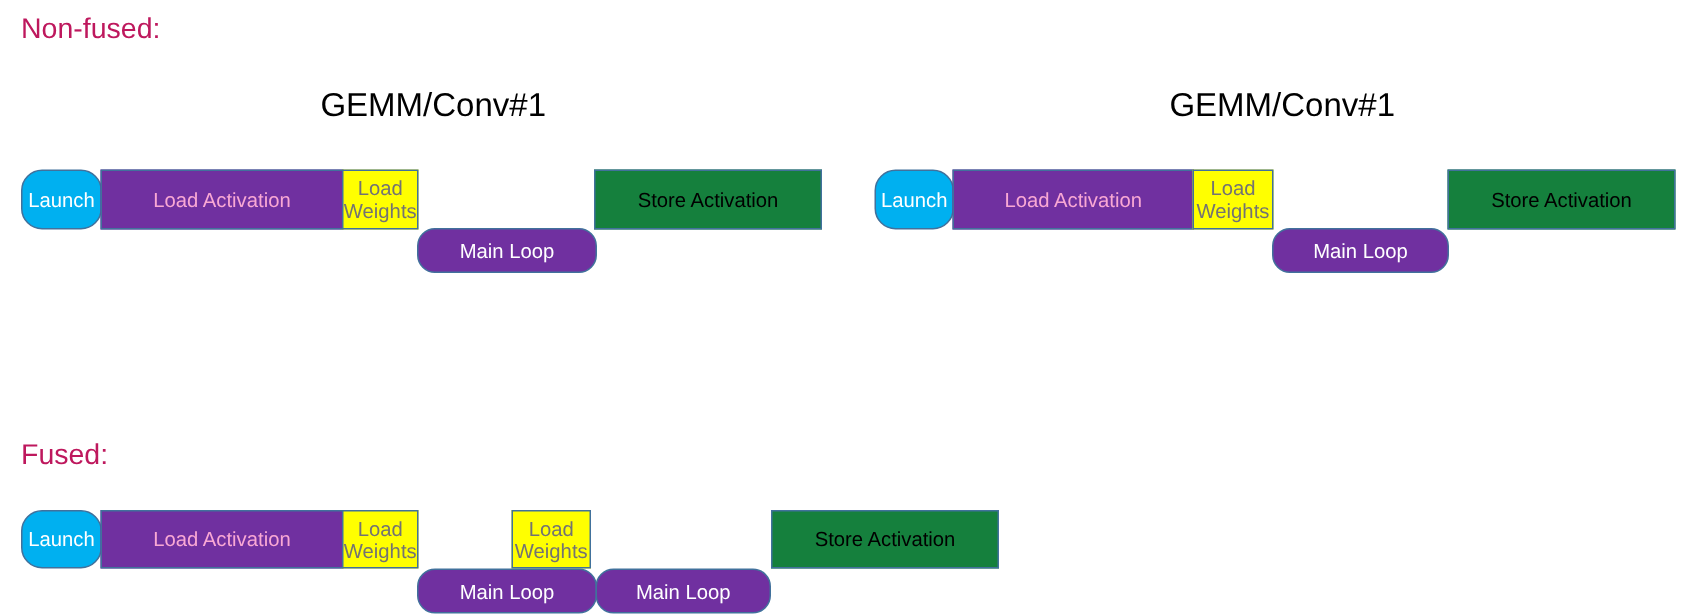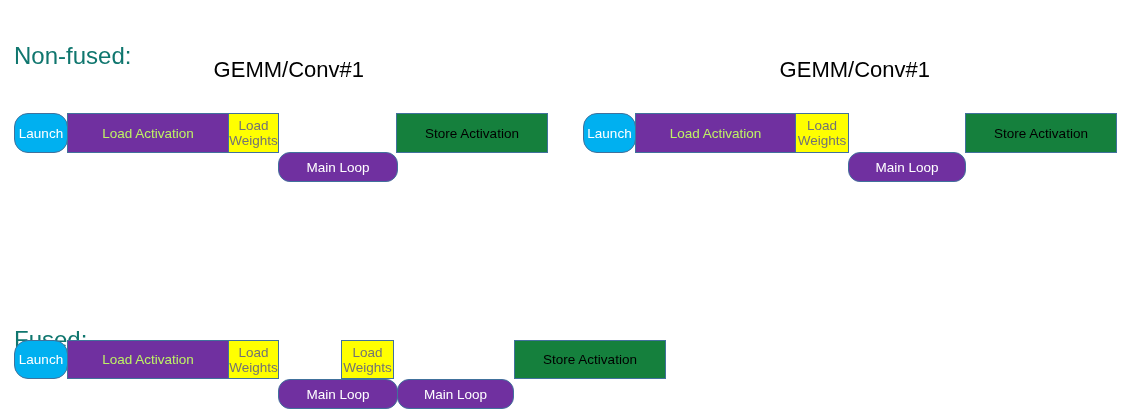--- a/index.html
+++ b/index.html
@@ -10,25 +10,24 @@
   body {
     width: 1137px;
     height: 410px;
     position: relative;
     overflow: hidden;
     font-family: "Liberation Sans", sans-serif;
     color: #000000;
   }
   .section-label {
     position: absolute;
-    font-size: 24px;
+    font-size: 19px;
     line-height: 22px;
-    color: #0f766e;
+    color: #be185d;
     white-space: nowrap;
-    margin-top: 36px;
   }
   .group-title {
     position: absolute;
     font-size: 22px;
     line-height: 26px;
     color: #000000;
     white-space: nowrap;
     text-align: right;
   }
   .bar {
@@ -38,21 +37,21 @@
     display: flex;
     align-items: center;
     justify-content: center;
     text-align: center;
     font-size: 13.5px;
     line-height: 15px;
     overflow: hidden;
     white-space: pre-line;
   }
   .bar.launch      { background: #00b0f0; color: #ffffff; border-radius: 14px; }
-  .bar.activation  { background: #7030a0; color: #bef264; }
+  .bar.activation  { background: #7030a0; color: #f9a8d4; }
   .bar.weights     { background: #ffff00; color: #737373; }
   .bar.mainloop    { background: #7030a0; color: #ffffff; border-radius: 12px; }
   .bar.store       { background: #15803d; color: #000000; }
   .bar.weights span,
   .bar.store span,
   .bar.launch span,
   .bar.activation span,
   .bar.mainloop span { display: block; }
 </style>
 </head>

